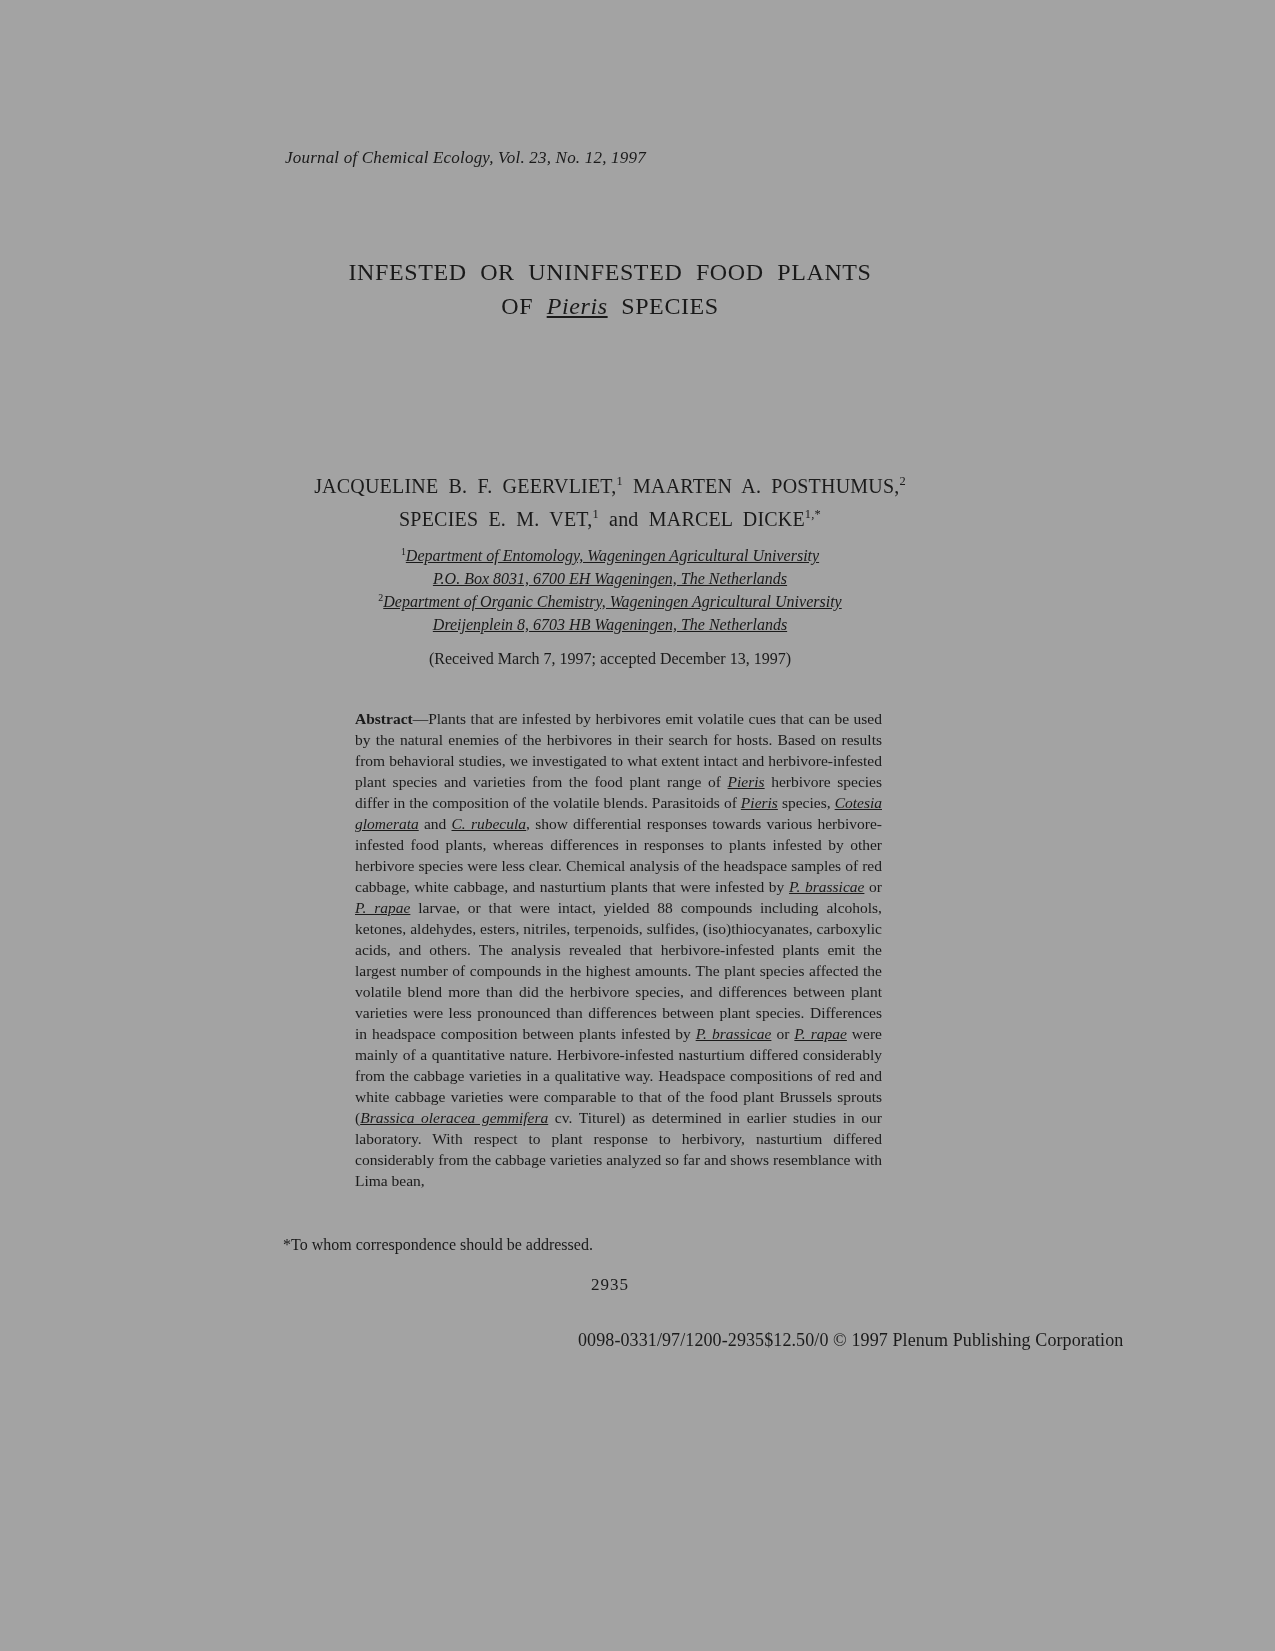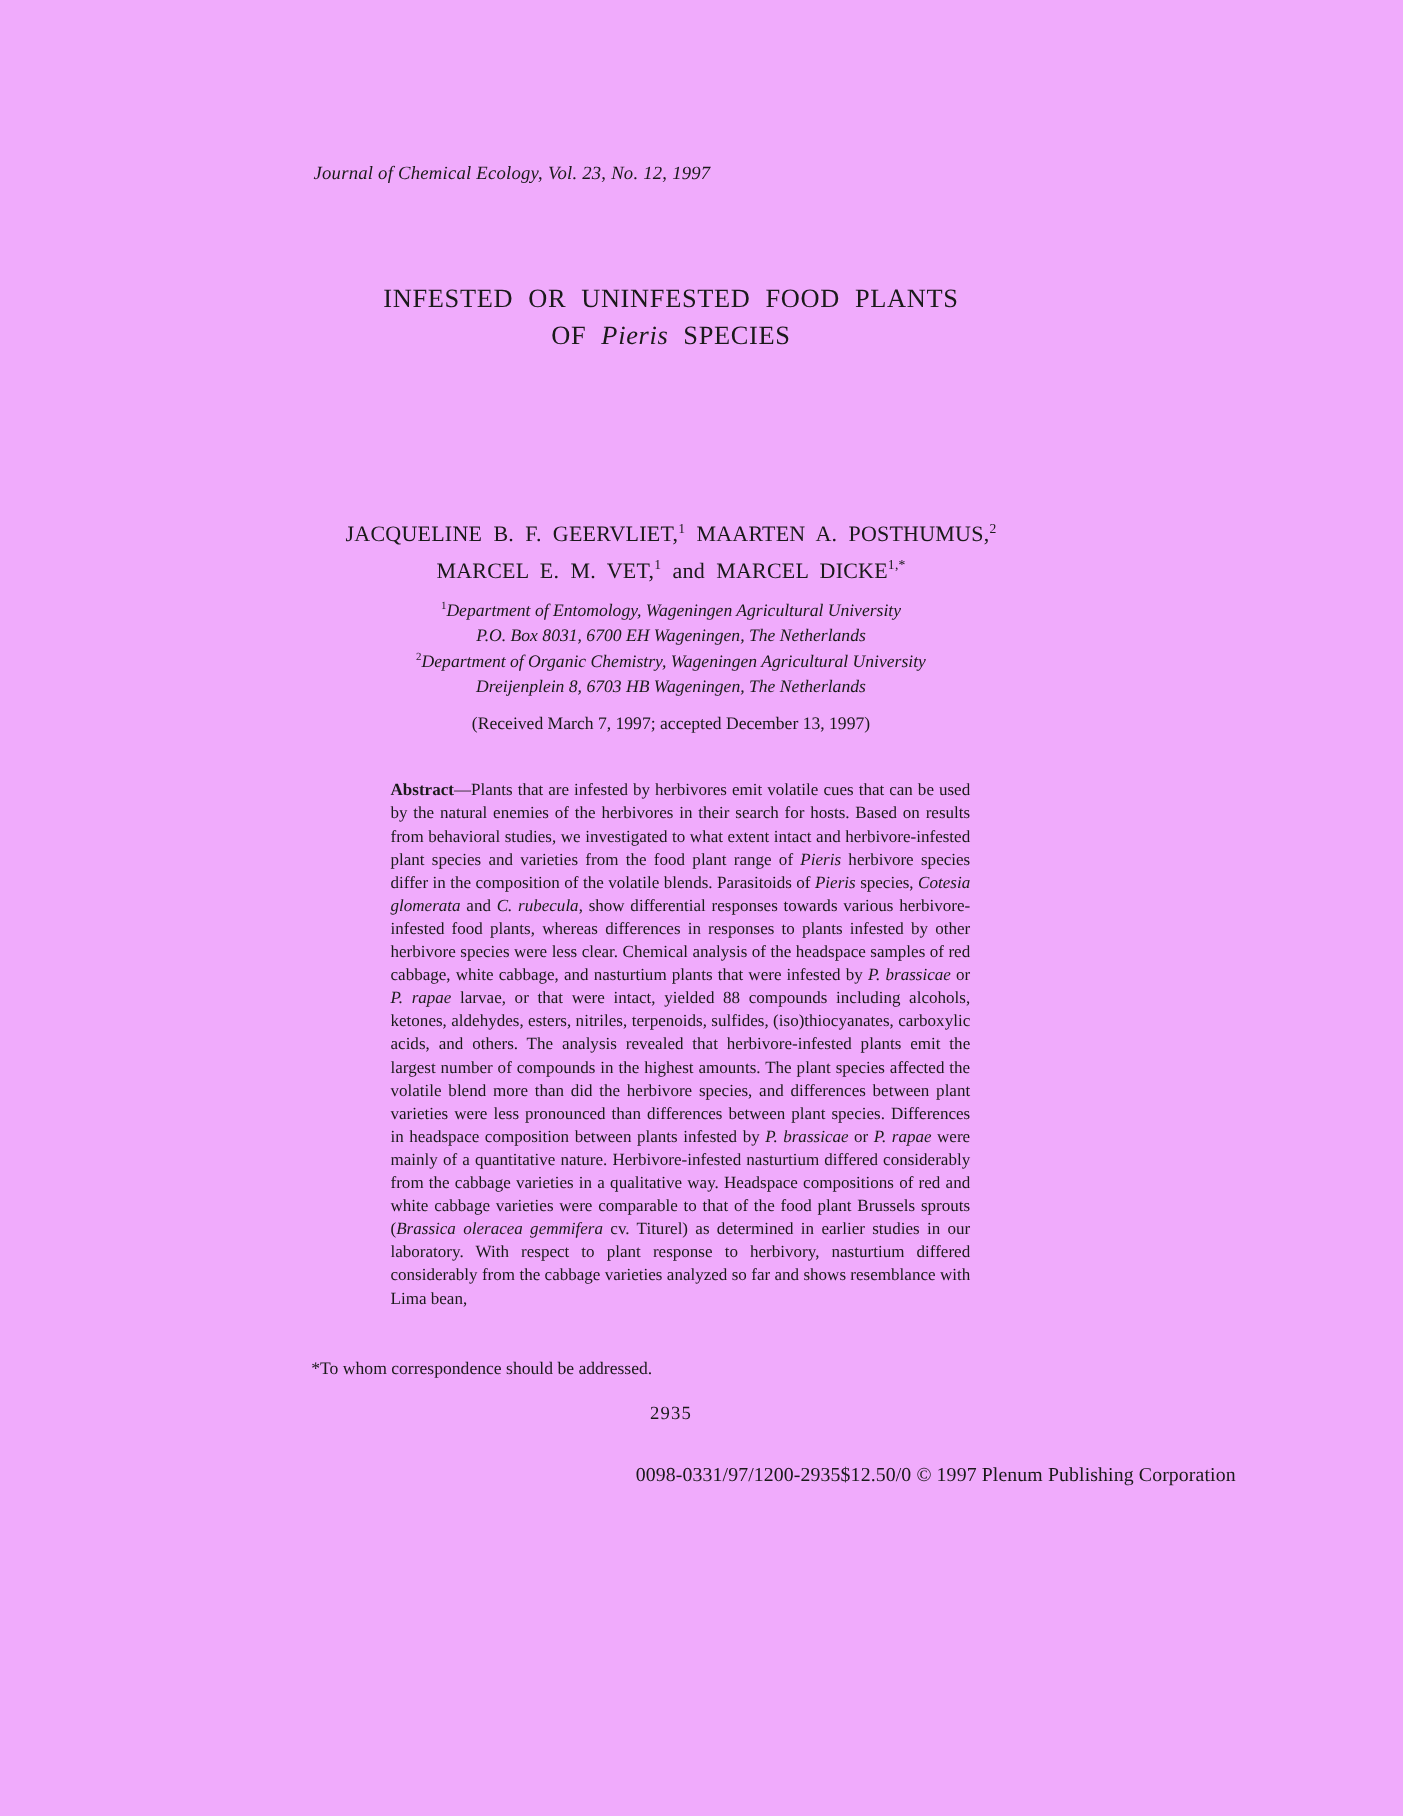--- a/index.html
+++ b/index.html
@@ -5,26 +5,26 @@
   html, body {
     margin: 0;
     padding: 0;
     background: #e9e9e9;
   }
   .page {
     position: relative;
     width: 1275px;
     height: 1651px;
     margin: 0 auto;
-    background: #f0abfc;
+    background: #a3a3a3;
     font-family: "Liberation Serif", "DejaVu Serif", serif;
     color: #1a1a1a;
     overflow: hidden;
   }
-  .it { font-style: italic; }
+  .it { font-style: italic; text-decoration: underline; }
   .bf { font-weight: bold; }
   sup {
     font-size: 0.62em;
     line-height: 0;
     vertical-align: super;
   }
   .journal-header {
     position: absolute;
     left: 285px;
     top: 148px;
@@ -97,21 +97,21 @@
 
   <div class="journal-header">Journal of Chemical Ecology, Vol. 23, No. 12, 1997</div>
 
   <div class="col paper-title">
     <div><span>INFESTED OR UNINFESTED FOOD PLANTS</span></div>
     <div><span>OF </span><span class="it">Pieris</span><span> SPECIES</span></div>
   </div>
 
   <div class="col authors">
     <div><span>JACQUELINE B. F. GEERVLIET,</span><sup>1</sup><span> MAARTEN A. POSTHUMUS,</span><sup>2</sup></div>
-    <div><span>MARCEL E. M. VET,</span><sup>1</sup><span> and MARCEL DICKE</span><sup>1,*</sup></div>
+    <div><span>SPECIES E. M. VET,</span><sup>1</sup><span> and MARCEL DICKE</span><sup>1,*</sup></div>
   </div>
 
   <div class="col affiliations">
     <div><sup>1</sup><span class="it">Department of Entomology, Wageningen Agricultural University</span></div>
     <div><span class="it">P.O. Box 8031, 6700 EH Wageningen, The Netherlands</span></div>
     <div><sup>2</sup><span class="it">Department of Organic Chemistry, Wageningen Agricultural University</span></div>
     <div><span class="it">Dreijenplein 8, 6703 HB Wageningen, The Netherlands</span></div>
   </div>
 
   <div class="col received">(Received March 7, 1997; accepted December 13, 1997)</div>

